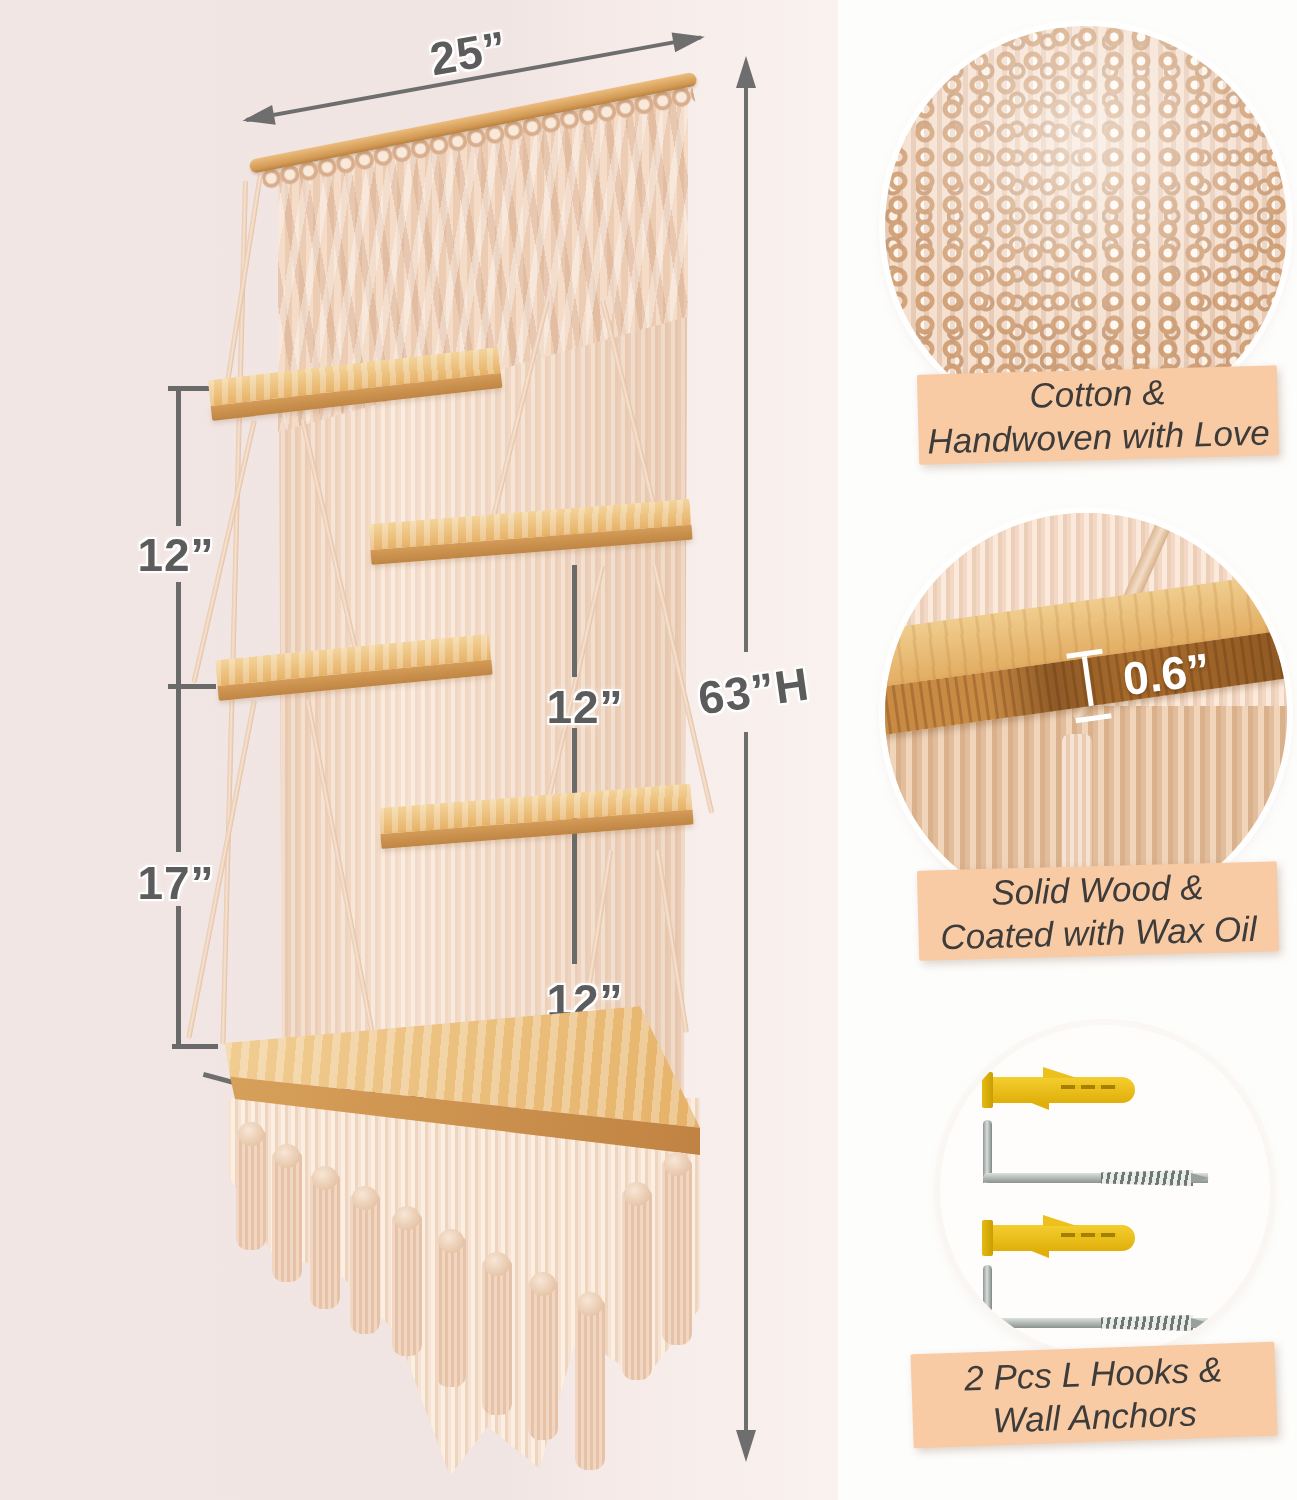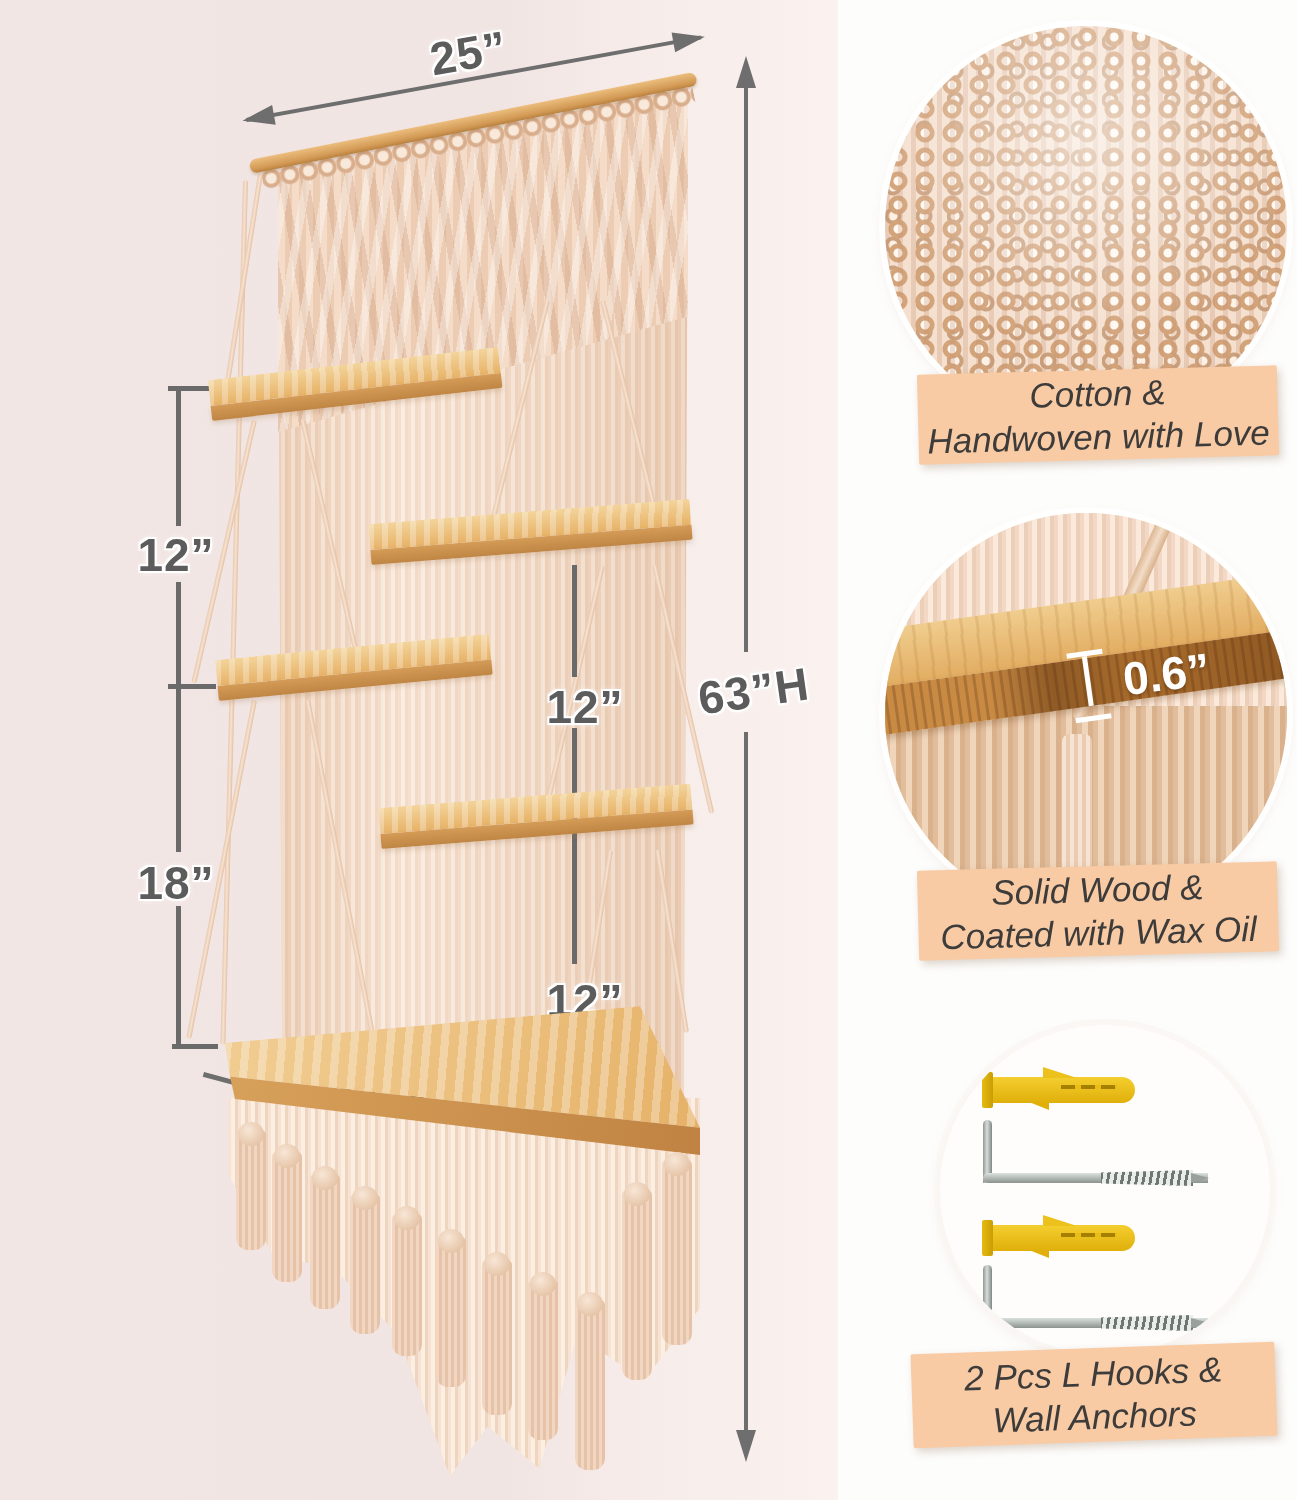--- a/index.html
+++ b/index.html
@@ -214,21 +214,21 @@
   <div class="dline dline-v arrow-up" style="left:744px;top:86px;height:566px;"></div>
   <div class="dline dline-v arrow-down" style="left:744px;top:732px;height:700px;"></div>
   <div class="dim-label" style="left:698px;top:664px;transform:rotate(-8deg);">63”H</div>
 
   <div class="tick" style="left:168px;top:386px;width:48px;"></div>
   <div class="mline" style="left:176px;top:391px;height:135px;"></div>
   <div class="dim-label center" style="left:134px;top:528px;width:84px;">12”</div>
   <div class="mline" style="left:176px;top:582px;height:102px;"></div>
   <div class="tick" style="left:168px;top:684px;width:48px;"></div>
   <div class="mline" style="left:176px;top:689px;height:163px;"></div>
-  <div class="dim-label center" style="left:134px;top:856px;width:84px;">18”</div>
+  <div class="dim-label center" style="left:134px;top:856px;width:84px;">17”</div>
   <div class="mline" style="left:176px;top:906px;height:138px;"></div>
   <div class="tick" style="left:172px;top:1044px;width:46px;"></div>
 
   <div class="mline" style="left:572px;top:565px;height:112px;"></div>
   <div class="dim-label center" style="left:540px;top:680px;width:90px;">12”</div>
   <div class="mline" style="left:572px;top:728px;height:236px;"></div>
   <div class="dim-label center" style="left:540px;top:974px;width:90px;">12”</div>
   <div class="mline" style="left:572px;top:1024px;height:98px;"></div>
 
   <div class="dline dline-h" style="left:204px;top:1072px;width:385px;height:5px;transform:rotate(15deg);"></div>

